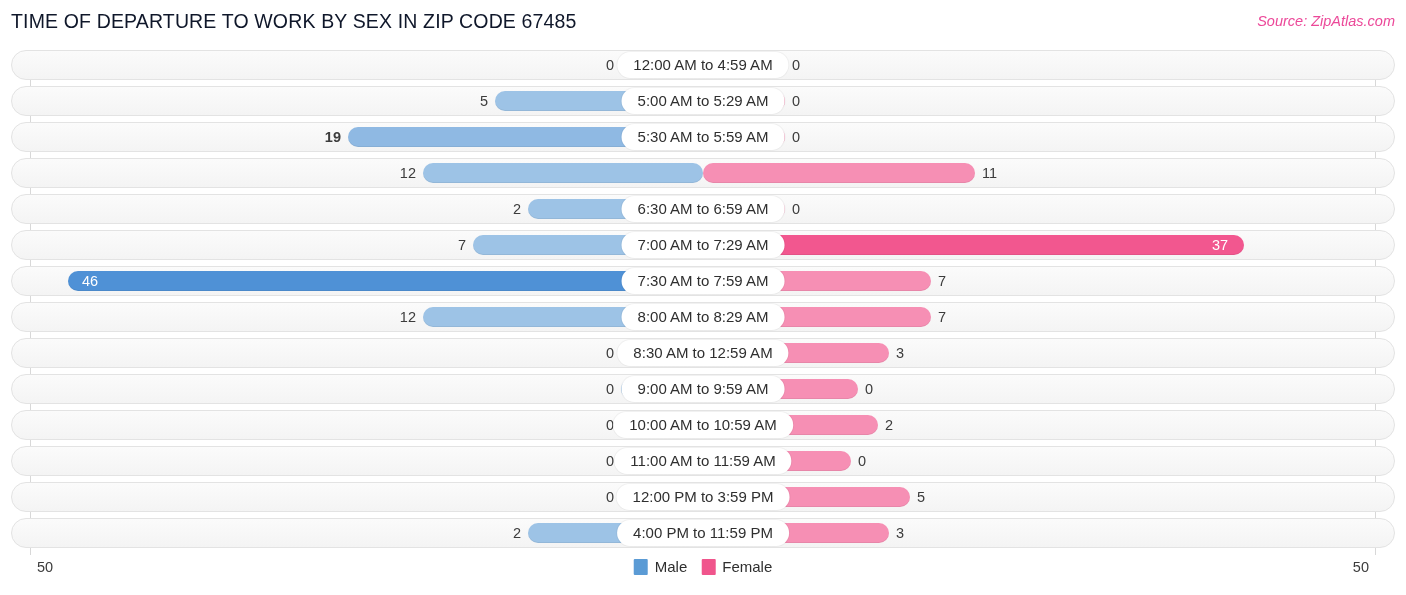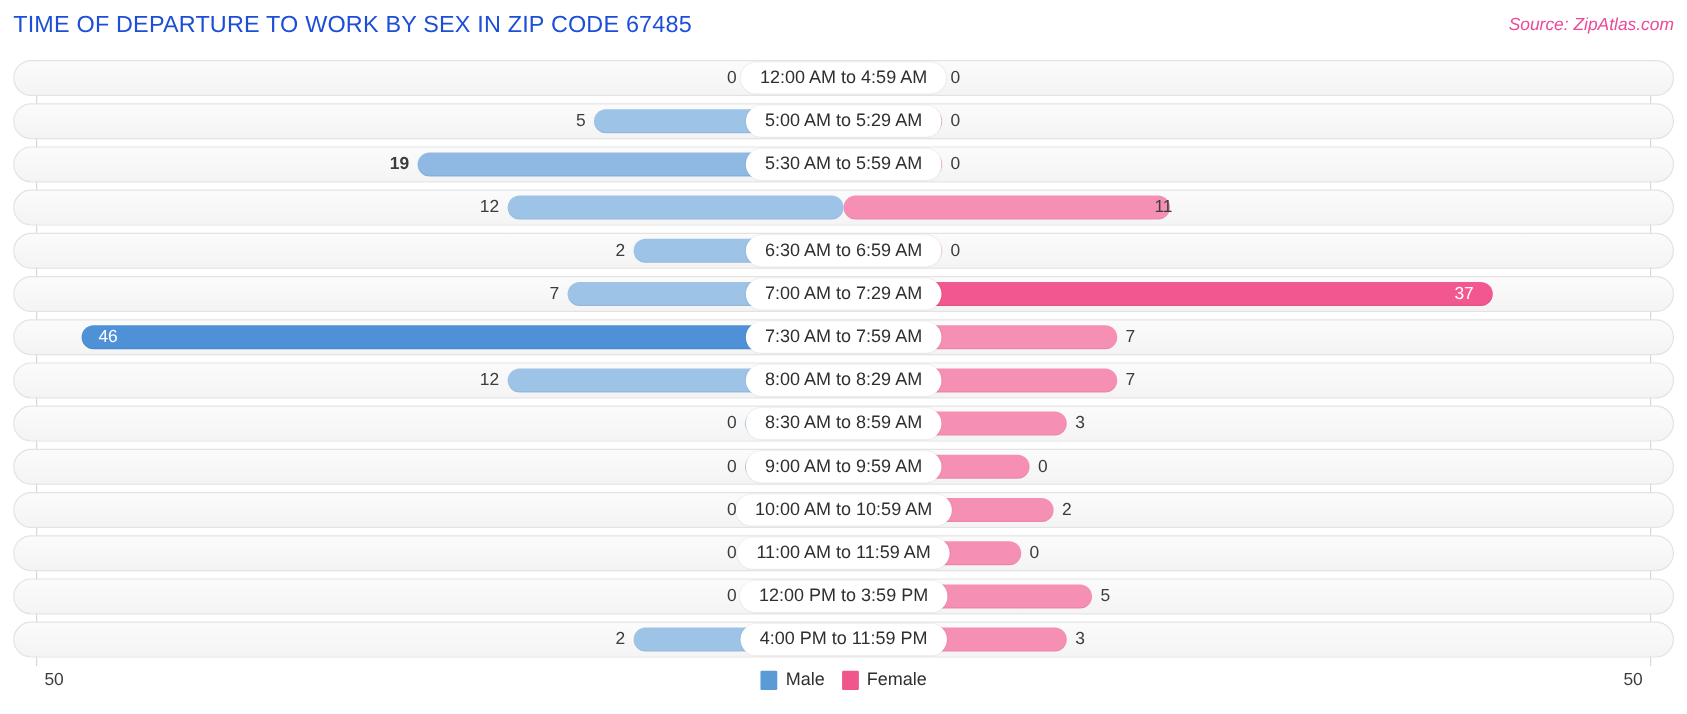--- a/index.html
+++ b/index.html
@@ -25,21 +25,21 @@
     position: absolute;
     left: 0; top: 0;
     width: 1406px;
     height: 46px;
   }
   .chart-title {
     position: absolute;
     left: 11px;
     top: 10px;
     font-size: 19.5px;
-    color: #1d4ed8;
+    color: #0f172a;
     letter-spacing: 0.15px;
     white-space: nowrap;
   }
   .source-note {
     position: absolute;
     right: 11px;
     top: 13px;
     font-size: 14.5px;
     font-style: italic;
     color: #ec4899;
@@ -231,21 +231,21 @@
           <div class="bar female" style="width: 82px;"></div>
           <div class="val male-val" style="right: 1065px; font-weight: bold;">19</div>
           <div class="val female-val" style="left: 792px;">0</div>
           <div class="pill">5:30 AM to 5:59 AM</div>
         </div>
         <div class="row">
           <div class="track"></div>
           <div class="bar male" style="width: 280px;"></div>
           <div class="bar female" style="width: 272px;"></div>
           <div class="val male-val" style="right: 990px;">12</div>
-          <div class="val female-val" style="left: 962px;">11</div>
+          <div class="val female-val" style="left: 982px;">11</div>
         </div>
         <div class="row">
           <div class="track"></div>
           <div class="bar male" style="width: 175px;"></div>
           <div class="bar female zero" style="width: 82px;"></div>
           <div class="val male-val" style="right: 885px;">2</div>
           <div class="val female-val" style="left: 792px;">0</div>
           <div class="pill">6:30 AM to 6:59 AM</div>
         </div>
         <div class="row">
@@ -271,21 +271,21 @@
           <div class="val male-val" style="right: 990px;">12</div>
           <div class="val female-val" style="left: 938px;">7</div>
           <div class="pill">8:00 AM to 8:29 AM</div>
         </div>
         <div class="row">
           <div class="track"></div>
           <div class="bar male" style="width: 82px;"></div>
           <div class="bar female" style="width: 186px;"></div>
           <div class="val male-val" style="right: 792px;">0</div>
           <div class="val female-val" style="left: 896px;">3</div>
-          <div class="pill">8:30 AM to 8:59 AM</div>
+          <div class="pill">8:30 AM to 12:59 AM</div>
         </div>
         <div class="row">
           <div class="track"></div>
           <div class="bar male" style="width: 82px;"></div>
           <div class="bar female" style="width: 155px;"></div>
           <div class="val male-val" style="right: 792px;">0</div>
           <div class="val female-val" style="left: 865px;">0</div>
           <div class="pill">9:00 AM to 9:59 AM</div>
         </div>
         <div class="row">

